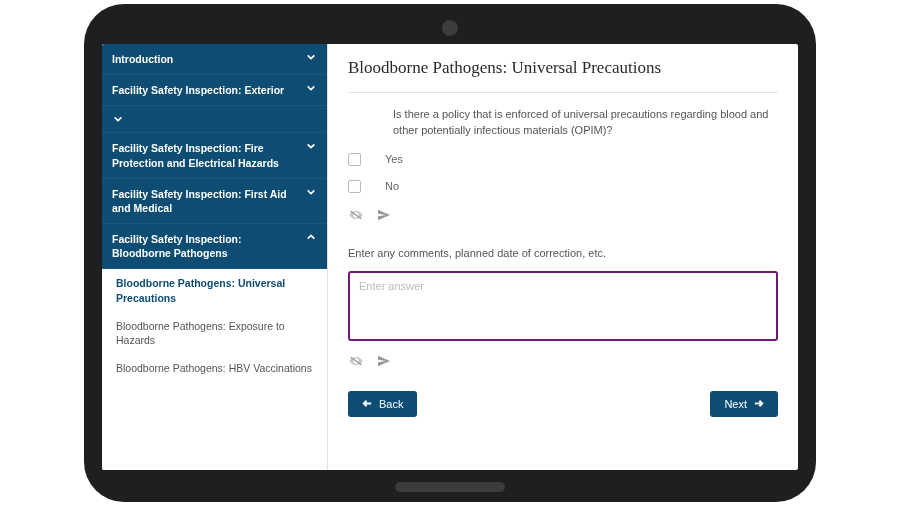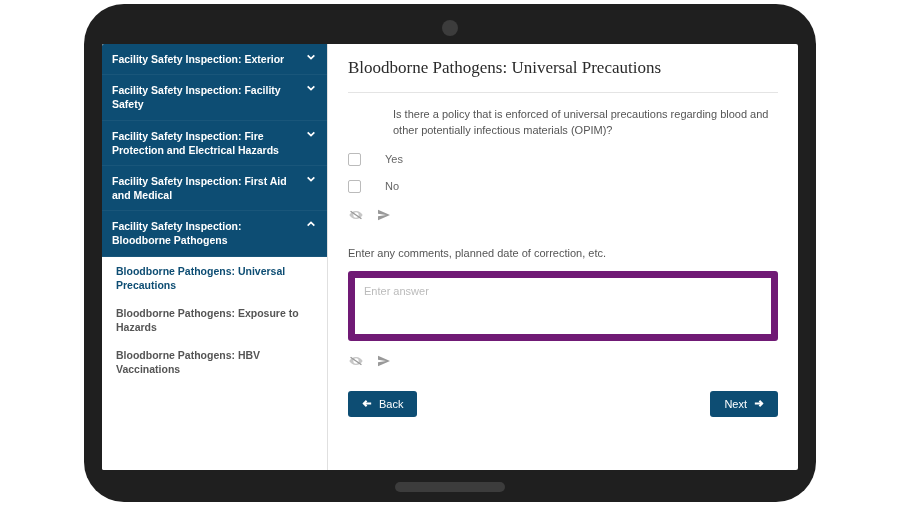--- a/index.html
+++ b/index.html
@@ -74,21 +74,21 @@
     border-bottom: 1px solid rgba(255,255,255,0.05);
   }
   .side-section .lbl { flex: 1; }
   .side-section .chev { flex: 0 0 12px; display: flex; justify-content: center; align-items: center; }
   .side-section svg { width: 10px; height: 10px; stroke: #fff; stroke-width: 2; fill: none; }
   .side-sub {
     background: #fff;
     color: #555;
     padding: 7px 10px 7px 14px;
     font-size: 10.5px;
-    font-weight: 700;
+    font-weight: 400;
     line-height: 1.35;
     cursor: pointer;
   }
   .side-sub.active {
     color: #0d4d73;
     font-weight: 700;
   }
   .content {
     flex: 1;
     padding: 14px 20px 10px 20px;
@@ -140,21 +140,21 @@
   }
   .action-icons svg { width: 16px; height: 16px; fill: #999; }
   .comments-label {
     font-size: 11px;
     color: #555;
     margin-bottom: 12px;
   }
   .textarea {
     width: 100%;
     height: 70px;
-    border: 7px solid #701a75;
+    border: 2px solid #701a75;
     border-radius: 3px;
     padding: 7px 9px;
     font-size: 11px;
     color: #333;
     resize: none;
     font-family: inherit;
   }
   .textarea::placeholder{color:#bbb}
   .nav-row {
     display: flex;
@@ -180,29 +180,36 @@
 <body>
 
 <div class="frame-outer">
   <div class="camera"></div>
   <div class="home-bar"></div>
 
   <div class="screen">
 
     <nav class="sidebar">
       <div class="side-section">
+        <span class="lbl">Introduction</span>
+        <span class="chev">
+            <svg viewBox="0 0 12 12">
+              <polyline points="2,4 6,8 10,4"></polyline>
+            </svg>
+          </span>
+      </div>
+      <div class="side-section">
         <span class="lbl">Facility Safety Inspection: Exterior</span>
         <span class="chev">
             <svg viewBox="0 0 12 12">
               <polyline points="2,4 6,8 10,4"></polyline>
             </svg>
           </span>
       </div>
       <div class="side-section">
-        <span class="lbl">Facility Safety Inspection: Facility Safety</span>
         <span class="chev">
             <svg viewBox="0 0 12 12">
               <polyline points="2,4 6,8 10,4"></polyline>
             </svg>
           </span>
       </div>
       <div class="side-section">
         <span class="lbl">Facility Safety Inspection: Fire Protection and Electrical Hazards</span>
         <span class="chev">
             <svg viewBox="0 0 12 12">

